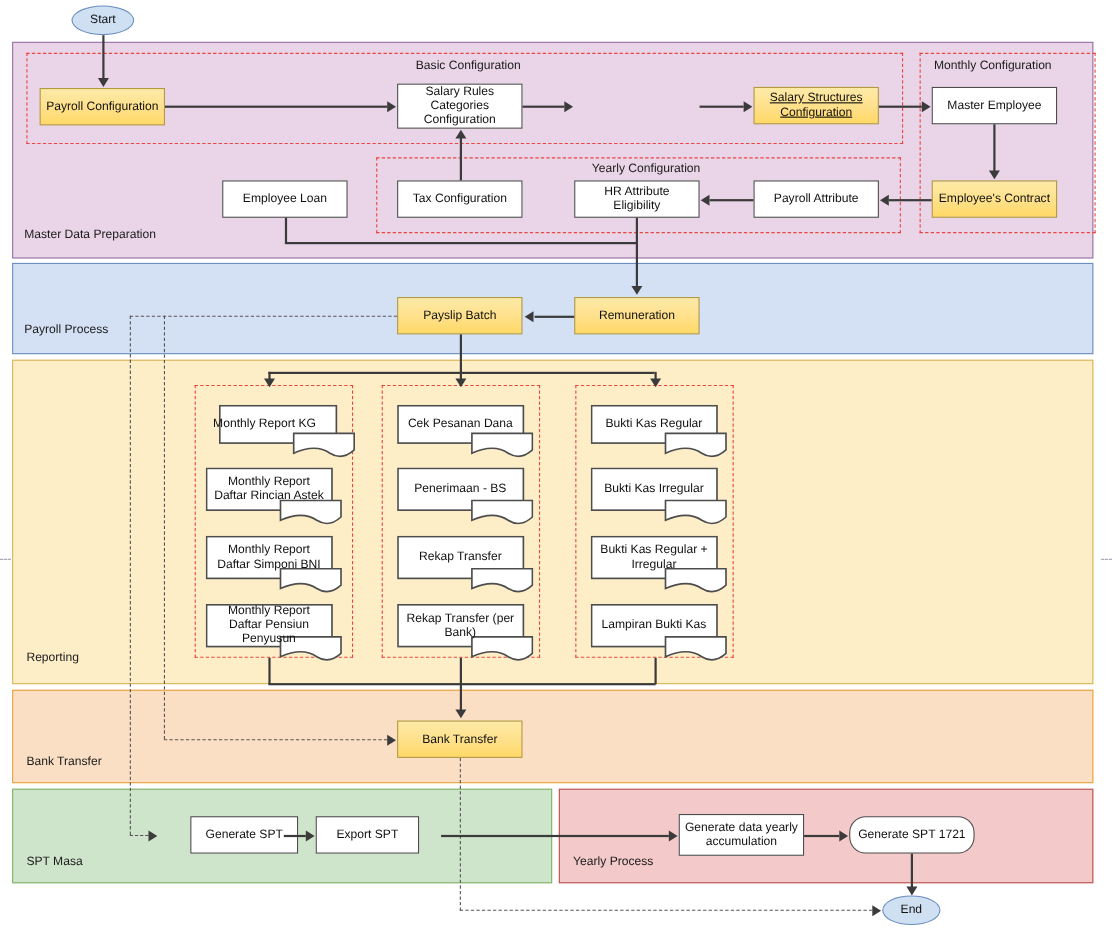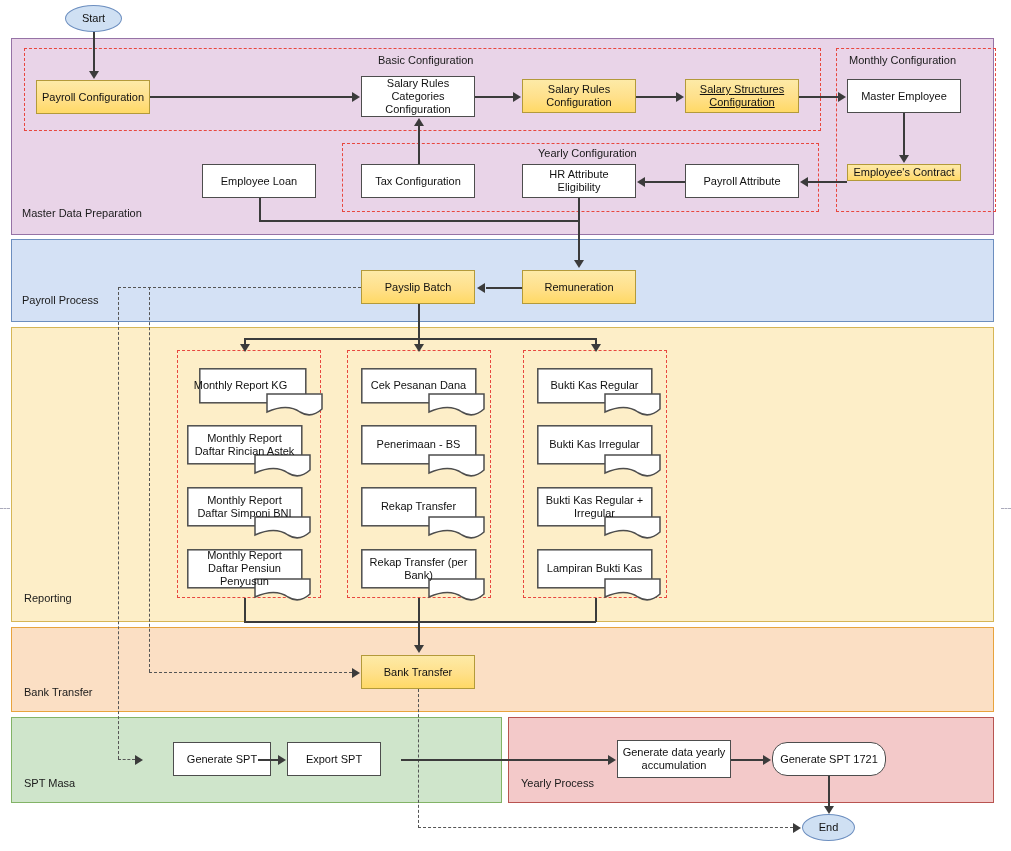--- a/index.html
+++ b/index.html
@@ -75,27 +75,26 @@
   <div class="grp" style="left:347px;top:350px;width:144px;height:248px;"></div>
   <div class="grp" style="left:523px;top:350px;width:144px;height:248px;"></div>
 
   <div class="node term" style="left:65px;top:5px;width:57px;height:27px;">Start</div>
   <div class="node term" style="left:802px;top:814px;width:53px;height:27px;">End</div>
 
   <div class="node hl" style="left:36px;top:80px;width:114px;height:34px;">Payroll Configuration</div>
 
   <div class="node proc" style="left:361px;top:76px;width:114px;height:41px;">Salary Rules Categories Configuration</div>
 
-  <div class="node hl" style="left:522px;top:79px;width:114px;height:34px;">Salary Rules Configuration</div>
 
   <div class="node hl" style="left:685px;top:79px;width:114px;height:34px;text-decoration:underline;">Salary Structures Configuration</div>
 
   <div class="node proc" style="left:847px;top:79px;width:114px;height:34px;">Master Employee</div>
 
-  <div class="node hl" style="left:847px;top:164px;width:114px;height:17px;">Employee's Contract</div>
+  <div class="node hl" style="left:847px;top:164px;width:114px;height:34px;">Employee's Contract</div>
 
   <div class="node proc" style="left:202px;top:164px;width:114px;height:34px;">Employee Loan</div>
 
   <div class="node proc" style="left:361px;top:164px;width:114px;height:34px;">Tax Configuration</div>
 
   <div class="node proc" style="left:522px;top:164px;width:114px;height:34px;">HR Attribute Eligibility</div>
 
   <div class="node proc" style="left:685px;top:164px;width:114px;height:34px;">Payroll Attribute</div>
 
   <div class="node hl" style="left:361px;top:270px;width:114px;height:34px;">Payslip Batch</div>

